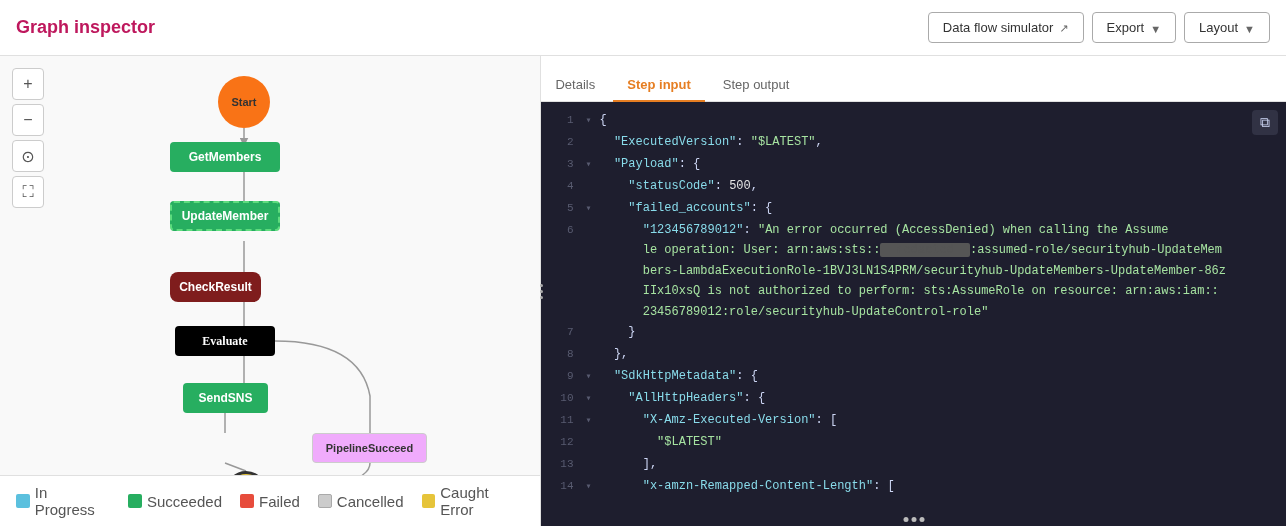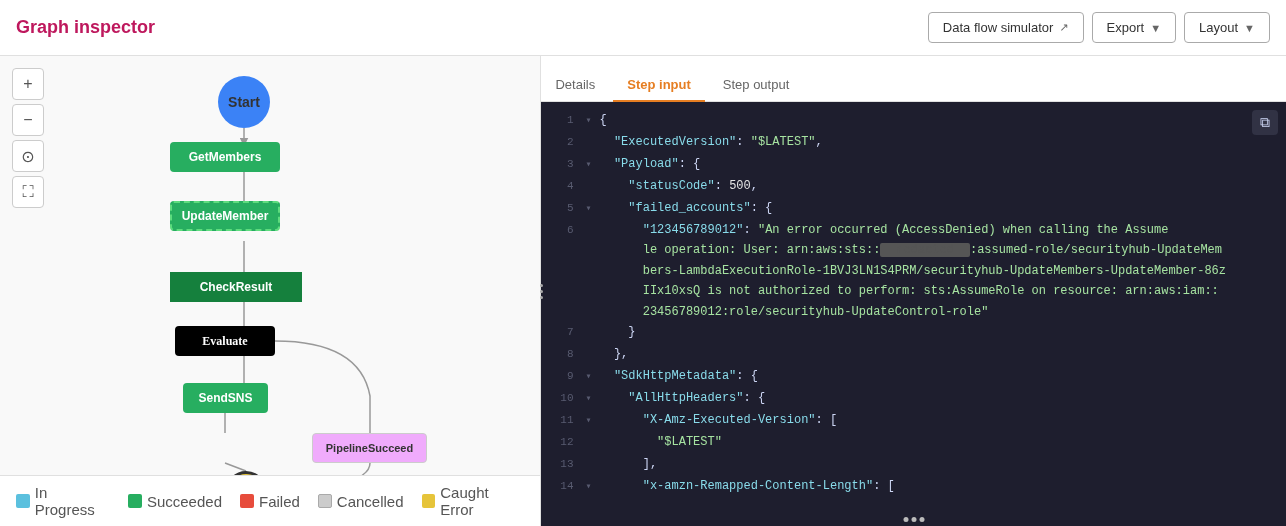--- a/index.html
+++ b/index.html
@@ -2,39 +2,39 @@
 <html><head>
   <meta charset="utf-8">
   <style>
     * { box-sizing: border-box; margin: 0; padding: 0; }
     body { font-family: -apple-system, BlinkMacSystemFont, 'Segoe UI', sans-serif; background: #fff; font-size: 13px; color: #333; width: 1286px; height: 526px; overflow: hidden; }
 
     
     .header { display: flex; align-items: center; justify-content: space-between; padding: 10px 16px; border-bottom: 1px solid #e0e0e0; height: 56px; }
     .header-title { font-size: 18px; font-weight: 700; color: #be185d; }
     .header-actions { display: flex; gap: 8px; align-items: center; }
-    .btn { display: flex; align-items: center; gap: 6px; padding: 7px 14px; border: 1px solid #aaa; border-radius: 4px; background: #fff; cursor: pointer; font-size: 13px; font-weight: 500; color: #333; white-space: nowrap; }
+    .btn { display: flex; align-items: flex-end; gap: 6px; padding: 7px 14px; border: 1px solid #aaa; border-radius: 4px; background: #fff; cursor: pointer; font-size: 13px; font-weight: 500; color: #333; white-space: nowrap; }
     .btn-icon { font-size: 11px; color: #666; }
 
     
     .main { display: flex; height: calc(526px - 56px); }
 
     
     .graph-panel { width: 650px; border-right: 1px solid #e0e0e0; position: relative; background: #f9f9f9; display: flex; flex-direction: column; }
     .graph-toolbar { position: absolute; top: 12px; left: 12px; display: flex; flex-direction: column; gap: 4px; z-index: 10; }
     .tool-btn { width: 32px; height: 32px; border: 1px solid #ccc; border-radius: 4px; background: #fff; cursor: pointer; display: flex; align-items: center; justify-content: center; font-size: 16px; color: #555; }
 
     
     .graph-canvas { flex: 1; position: relative; overflow: hidden; }
     .node { position: absolute; border-radius: 4px; display: flex; align-items: center; justify-content: center; font-size: 12px; font-weight: 600; color: #fff; cursor: pointer; }
-    .node-start { width: 52px; height: 52px; border-radius: 50%; background: #3b82f6; color: #333; font-size: 14px; font-weight: 700; top: 20px; left: 218px; }
+    .node-start { width: 52px; height: 52px; border-radius: 50%; background: #f97316; color: #333; font-size: 11px; font-weight: 700; top: 20px; left: 218px; }
     .node-get-members { width: 110px; height: 30px; background: #27ae60; top: 86px; left: 170px; border-radius: 4px; }
     .node-update-member { width: 110px; height: 30px; background: #27ae60; top: 145px; left: 170px; border-radius: 4px; border: 2px dashed #5edc7e; padding: 2px; }
     .node-update-member-inner { background: #27ae60; width: 100%; height: 100%; display: flex; align-items: center; justify-content: center; border-radius: 2px; }
-    .node-check-result { width: 132px; height: 30px; background: #15803d; top: 216px; left: 170px; border-radius: 0; }
+    .node-check-result { width: 91px; height: 30px; background: #7f1d1d; top: 216px; left: 170px; border-radius: 8px; }
     .node-evaluate { width: 100px; height: 30px; background: #000000; top: 270px; left: 175px; border-radius: 4px; font-family: Liberation Serif, serif; }
     .node-send-sns { width: 85px; height: 30px; background: #27ae60; top: 327px; left: 183px; border-radius: 4px; }
     .node-pipeline-failed { width: 105px; height: 30px; background: #e74c3c; top: 377px; left: 173px; border-radius: 4px; }
     .node-pipeline-succeed { width: 115px; height: 30px; background: #f0abfc; border: 1px solid #ccc; color: #333; top: 377px; left: 312px; border-radius: 4px; font-size: 11px; }
     .node-end { width: 40px; height: 40px; border-radius: 50%; background: #e6c43a; color: #333; font-size: 11px; font-weight: 700; top: 415px; left: 226px; border: 3px solid #333; }
 
     
     .graph-svg { position: absolute; top: 0; left: 0; width: 100%; height: 100%; pointer-events: none; }
 
     

